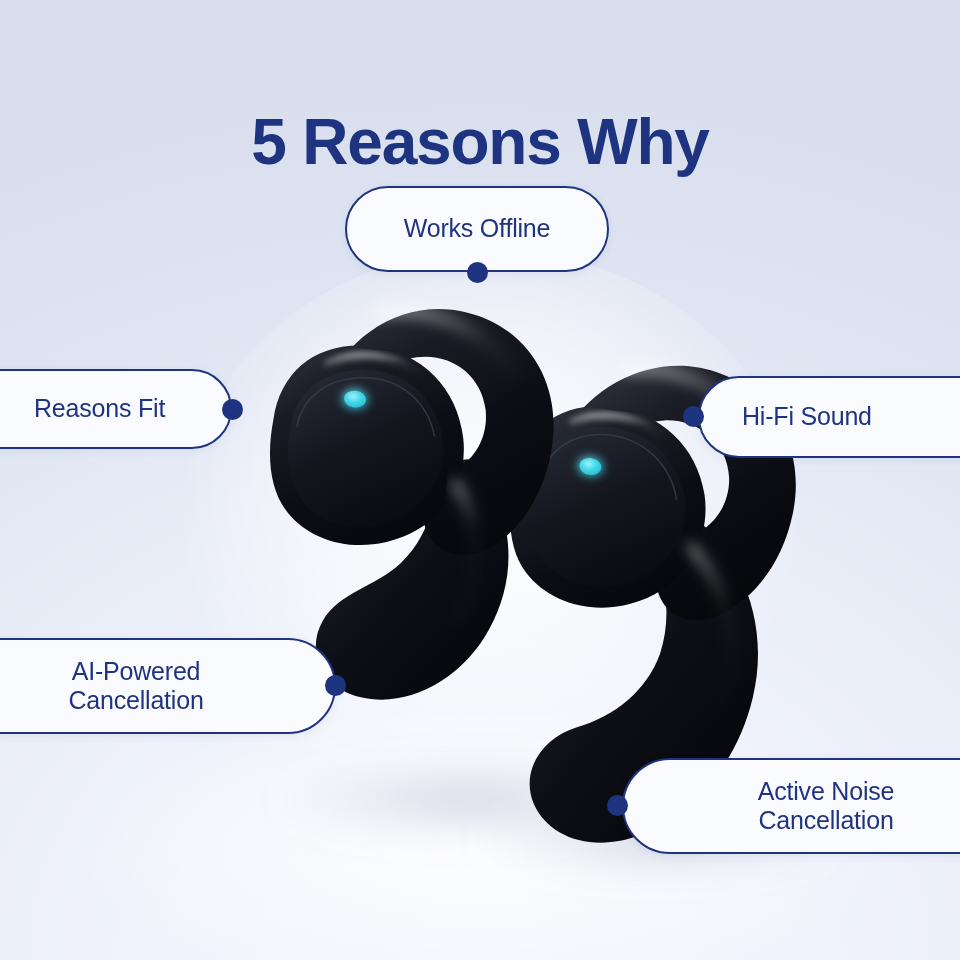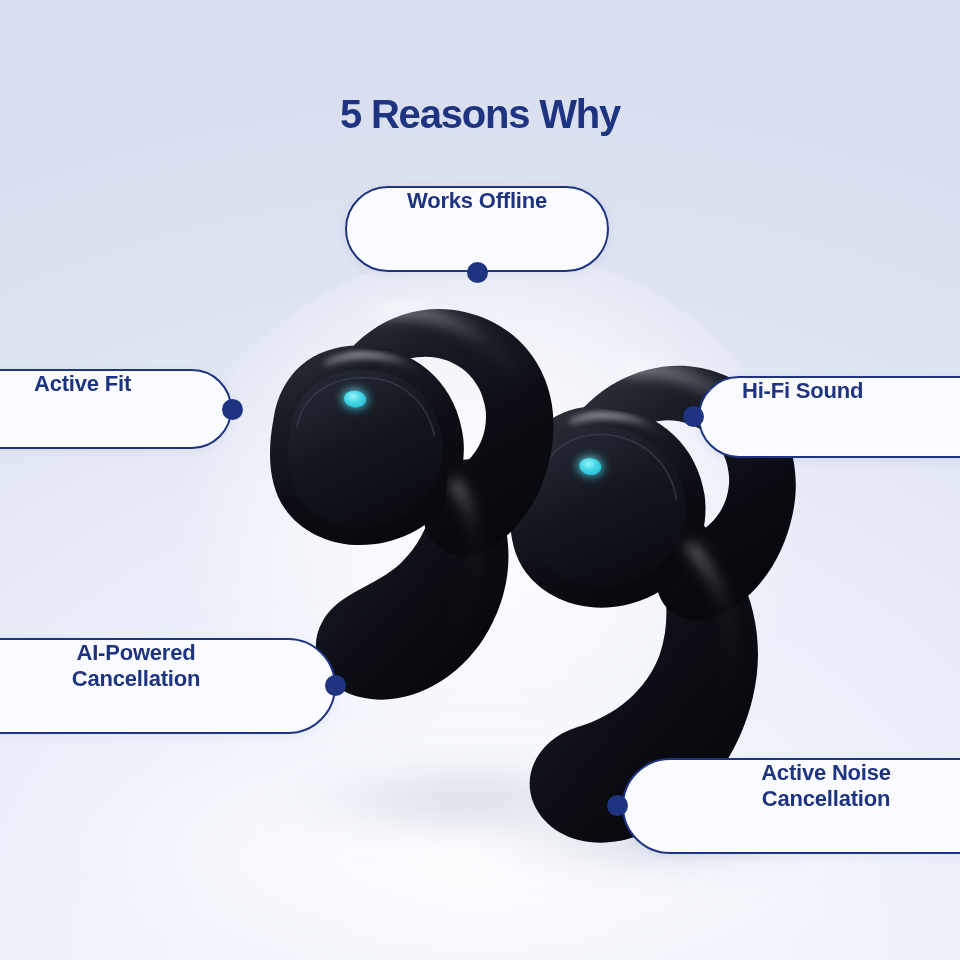--- a/index.html
+++ b/index.html
@@ -39,44 +39,45 @@
     background: radial-gradient(ellipse at 50% 50%, rgba(255,255,255,0.85) 0%, rgba(255,255,255,0) 70%);
   }
 
   
   .title {
     position: absolute;
     top: 66px;
     left: 0;
     width: 960px;
     text-align: center;
-    font-size: 40px;
+    font-size: 64px;
     font-weight: 700;
     letter-spacing: -1.2px;
     color: #1F3481;
     line-height: 1.05;
   }
 
   
   #product {
     position: absolute;
     left: 0; top: 0;
     width: 960px; height: 960px;
   }
 
   
   .callout {
     position: absolute;
     box-sizing: border-box;
     display: flex;
+    align-items: center;
     background: #FAFBFE;
     border: 2px solid #1F3481;
     color: #1F3481;
-    font-size: 22px;
-    font-weight: 700;
+    font-size: 25px;
+    font-weight: 400;
     letter-spacing: -0.2px;
     line-height: 1.18;
     box-shadow: 0 2px 10px rgba(31,52,129,0.07);
   }
   .callout .lbl {
     width: 100%;
     white-space: pre-line;
   }
 
   
@@ -306,21 +307,21 @@
   </svg>
 
   <h1 class="title">5 Reasons Why</h1>
 
   <div class="callout" id="c-offline">
     <span class="lbl">Works Offline</span>
   </div>
   <div class="dot" id="d-offline"></div>
 
   <div class="callout" id="c-comfort">
-    <span class="lbl">Active Fit</span>
+    <span class="lbl">Reasons Fit</span>
   </div>
   <div class="dot" id="d-comfort"></div>
 
   <div class="callout" id="c-hifi">
     <span class="lbl">Hi-Fi Sound</span>
   </div>
   <div class="dot" id="d-hifi"></div>
 
   <div class="callout" id="c-ai">
     <span class="lbl">AI-Powered

